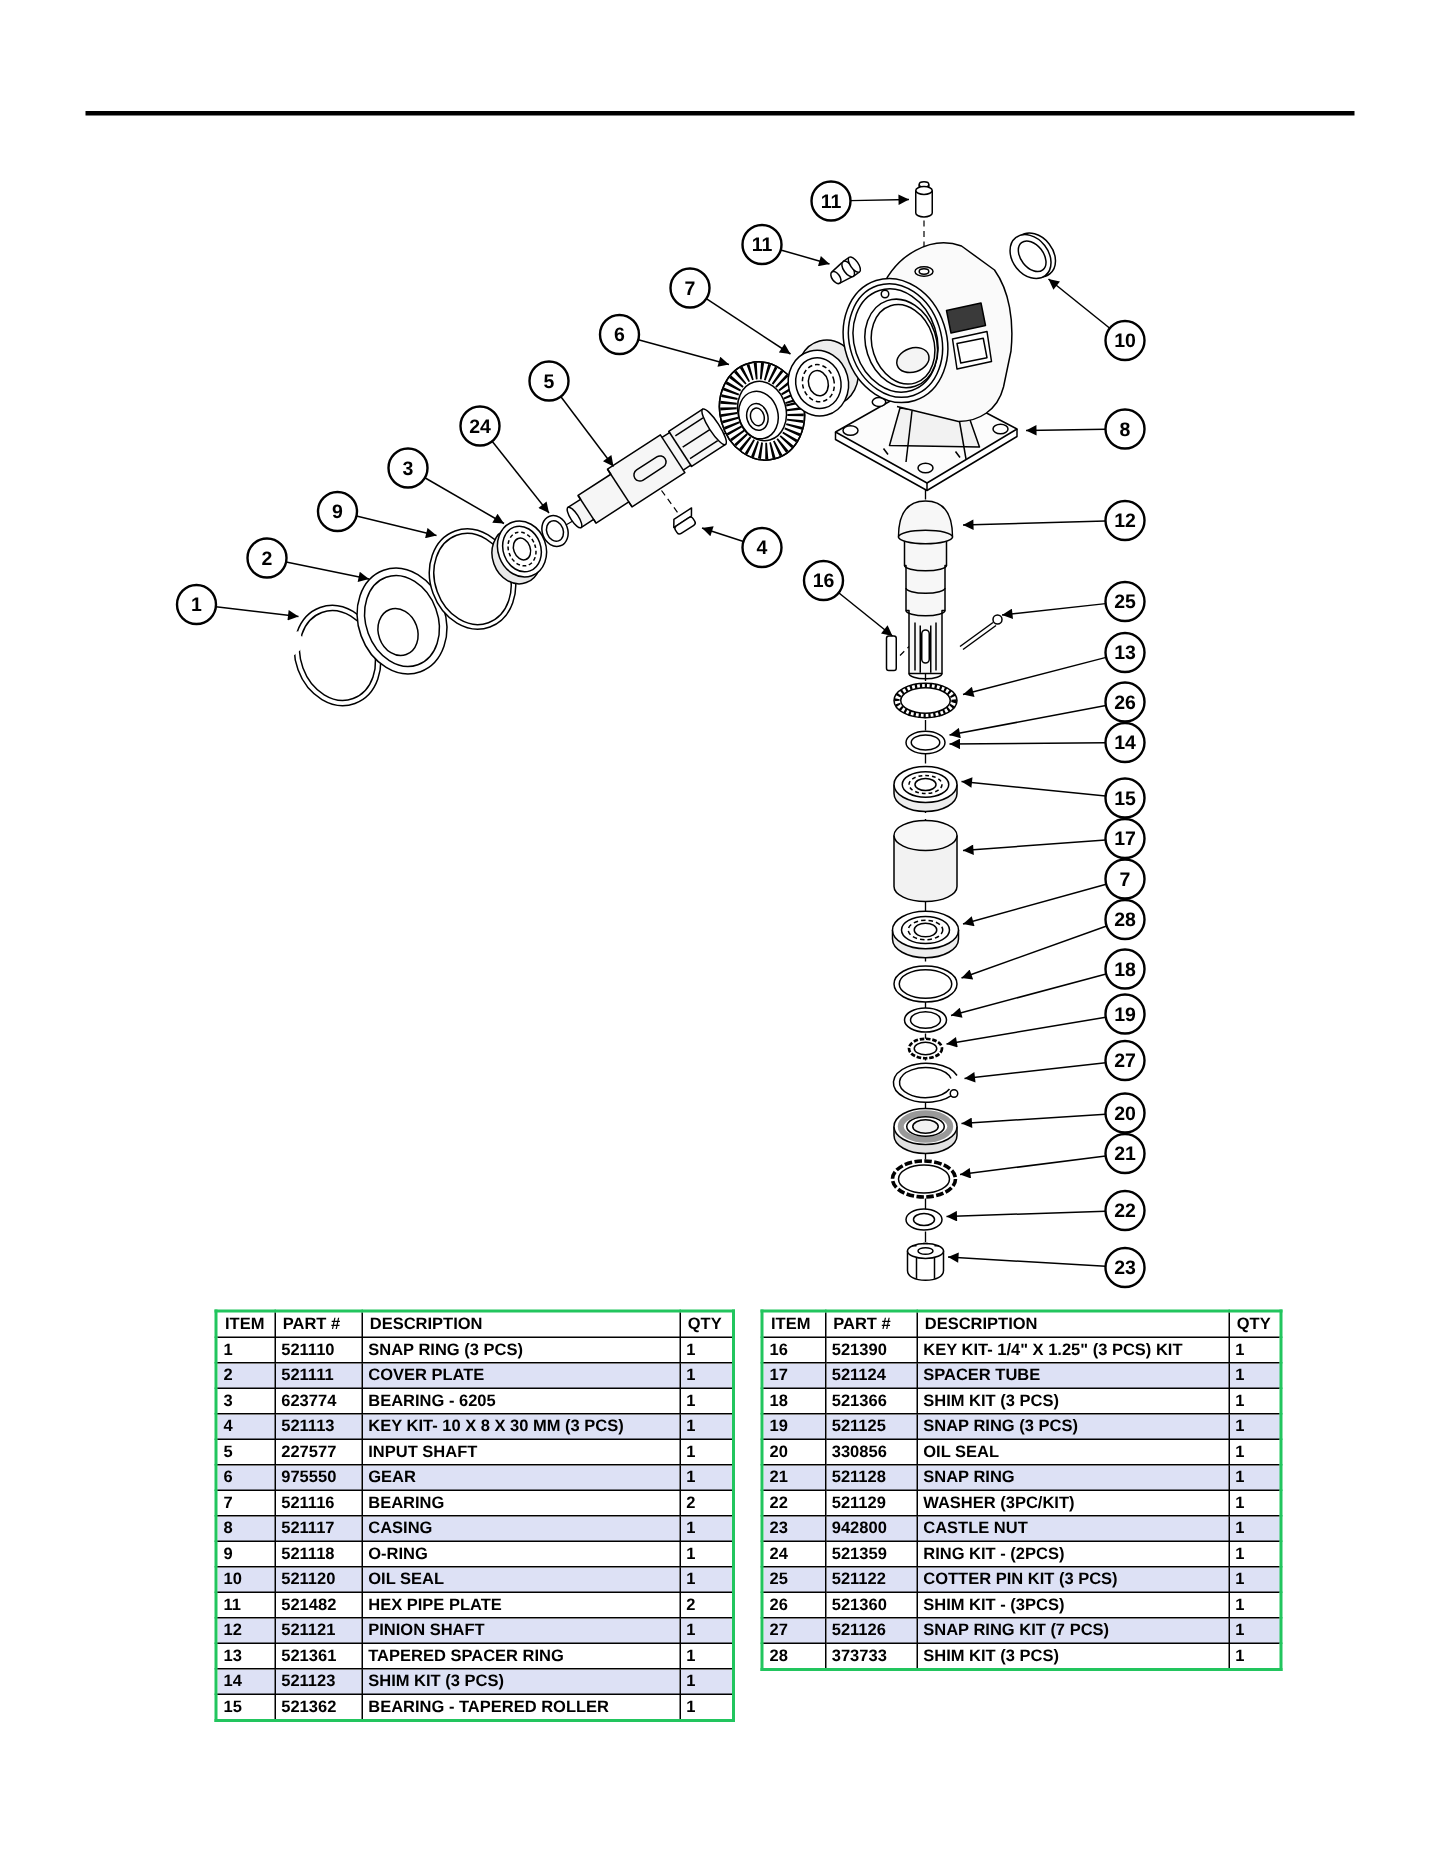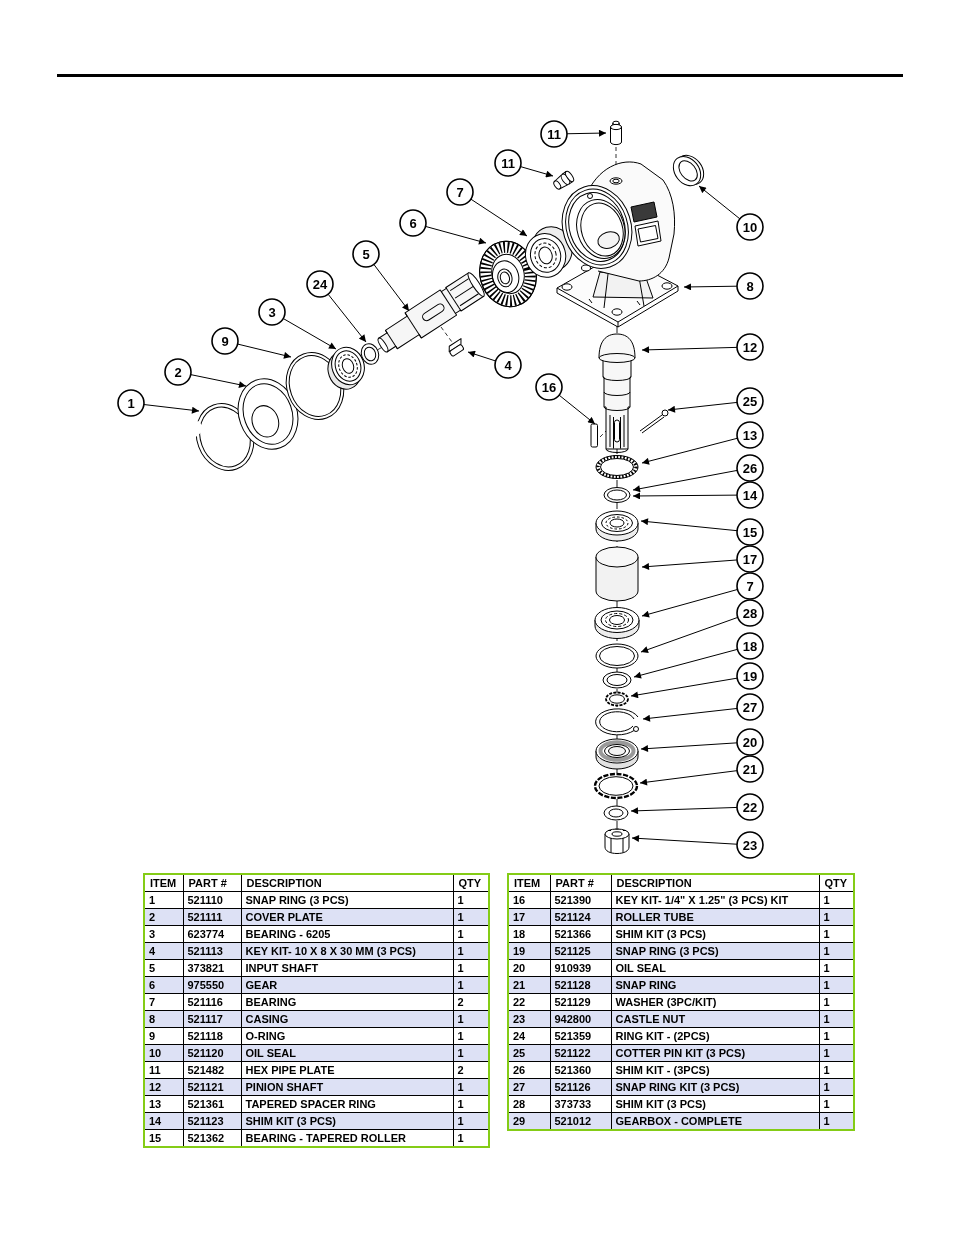--- a/index.html
+++ b/index.html
@@ -7,21 +7,21 @@
   .rule{position:absolute;left:57px;top:74px;width:846px;height:3px;background:#000;}
   #diagram{position:absolute;left:0;top:0;}
   
   #art{stroke:#000;stroke-width:1;fill:none;stroke-linejoin:round;}
   .dash{stroke-dasharray:7,4;}
   .dashT{stroke-dasharray:4,3;stroke-width:.8;}
   .leader{stroke:#000;stroke-width:1;fill:none;}
   .bubble{fill:#fff;stroke:#000;stroke-width:1.6;}
   .bubble-num{fill:#000;stroke:none;font-family:"Liberation Sans",sans-serif;font-weight:bold;font-size:13px;text-anchor:middle;}
   
-  .ptable{position:absolute;border-collapse:collapse;table-layout:fixed;background:#fff;border:2px solid #84cc16;}
+  .ptable{position:absolute;border-collapse:collapse;table-layout:fixed;background:#fff;border:2px solid #22c55e;}
   .ptable th,.ptable td{border:1px solid #000;height:16px;padding:0 2px 0 4px;font-weight:700;font-size:11px;line-height:15px;text-align:left;white-space:nowrap;overflow:hidden;color:#000;}
   .ptable th{padding-left:5px;}
   .ptable tr.shade td{background:#dde1f5;}
   #table0{left:143px;top:873px;width:345px;}
   #table1{left:507px;top:873px;width:346px;}
 </style>
 </head>
 <body>
 
 <div class="page">
@@ -411,21 +411,21 @@
           <td>1</td>
         </tr>
         <tr class="shade">
           <td>4</td>
           <td>521113</td>
           <td>KEY KIT- 10 X 8 X 30 MM (3 PCS)</td>
           <td>1</td>
         </tr>
         <tr>
           <td>5</td>
-          <td>373821</td>
+          <td>227577</td>
           <td>INPUT SHAFT</td>
           <td>1</td>
         </tr>
         <tr class="shade">
           <td>6</td>
           <td>975550</td>
           <td>GEAR</td>
           <td>1</td>
         </tr>
         <tr>
@@ -503,38 +503,38 @@
     <tbody id="tbody1">
         <tr>
           <td>16</td>
           <td>521390</td>
           <td>KEY KIT- 1/4" X 1.25" (3 PCS) KIT</td>
           <td>1</td>
         </tr>
         <tr class="shade">
           <td>17</td>
           <td>521124</td>
-          <td>ROLLER TUBE</td>
+          <td>SPACER TUBE</td>
           <td>1</td>
         </tr>
         <tr>
           <td>18</td>
           <td>521366</td>
           <td>SHIM KIT (3 PCS)</td>
           <td>1</td>
         </tr>
         <tr class="shade">
           <td>19</td>
           <td>521125</td>
           <td>SNAP RING (3 PCS)</td>
           <td>1</td>
         </tr>
         <tr>
           <td>20</td>
-          <td>910939</td>
+          <td>330856</td>
           <td>OIL SEAL</td>
           <td>1</td>
         </tr>
         <tr class="shade">
           <td>21</td>
           <td>521128</td>
           <td>SNAP RING</td>
           <td>1</td>
         </tr>
         <tr>
@@ -563,30 +563,24 @@
         </tr>
         <tr>
           <td>26</td>
           <td>521360</td>
           <td>SHIM KIT - (3PCS)</td>
           <td>1</td>
         </tr>
         <tr class="shade">
           <td>27</td>
           <td>521126</td>
-          <td>SNAP RING KIT (3 PCS)</td>
+          <td>SNAP RING KIT (7 PCS)</td>
           <td>1</td>
         </tr>
         <tr>
           <td>28</td>
           <td>373733</td>
           <td>SHIM KIT (3 PCS)</td>
           <td>1</td>
         </tr>
-        <tr class="shade">
-          <td>29</td>
-          <td>521012</td>
-          <td>GEARBOX - COMPLETE</td>
-          <td>1</td>
-        </tr>
       </tbody>
   </table>
 </div>
 
 </body></html>

